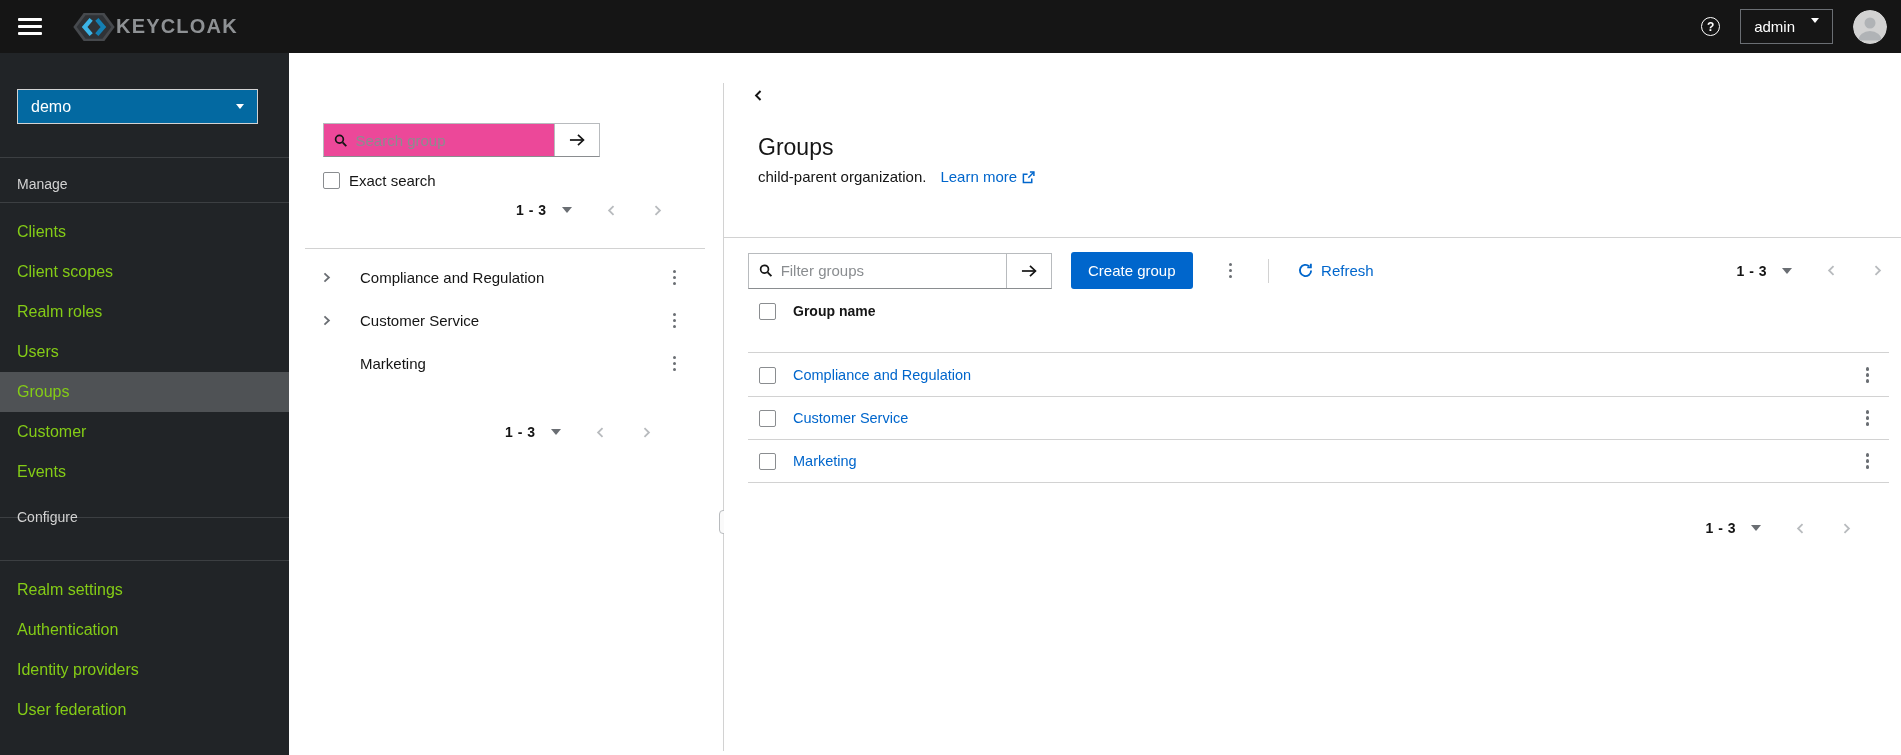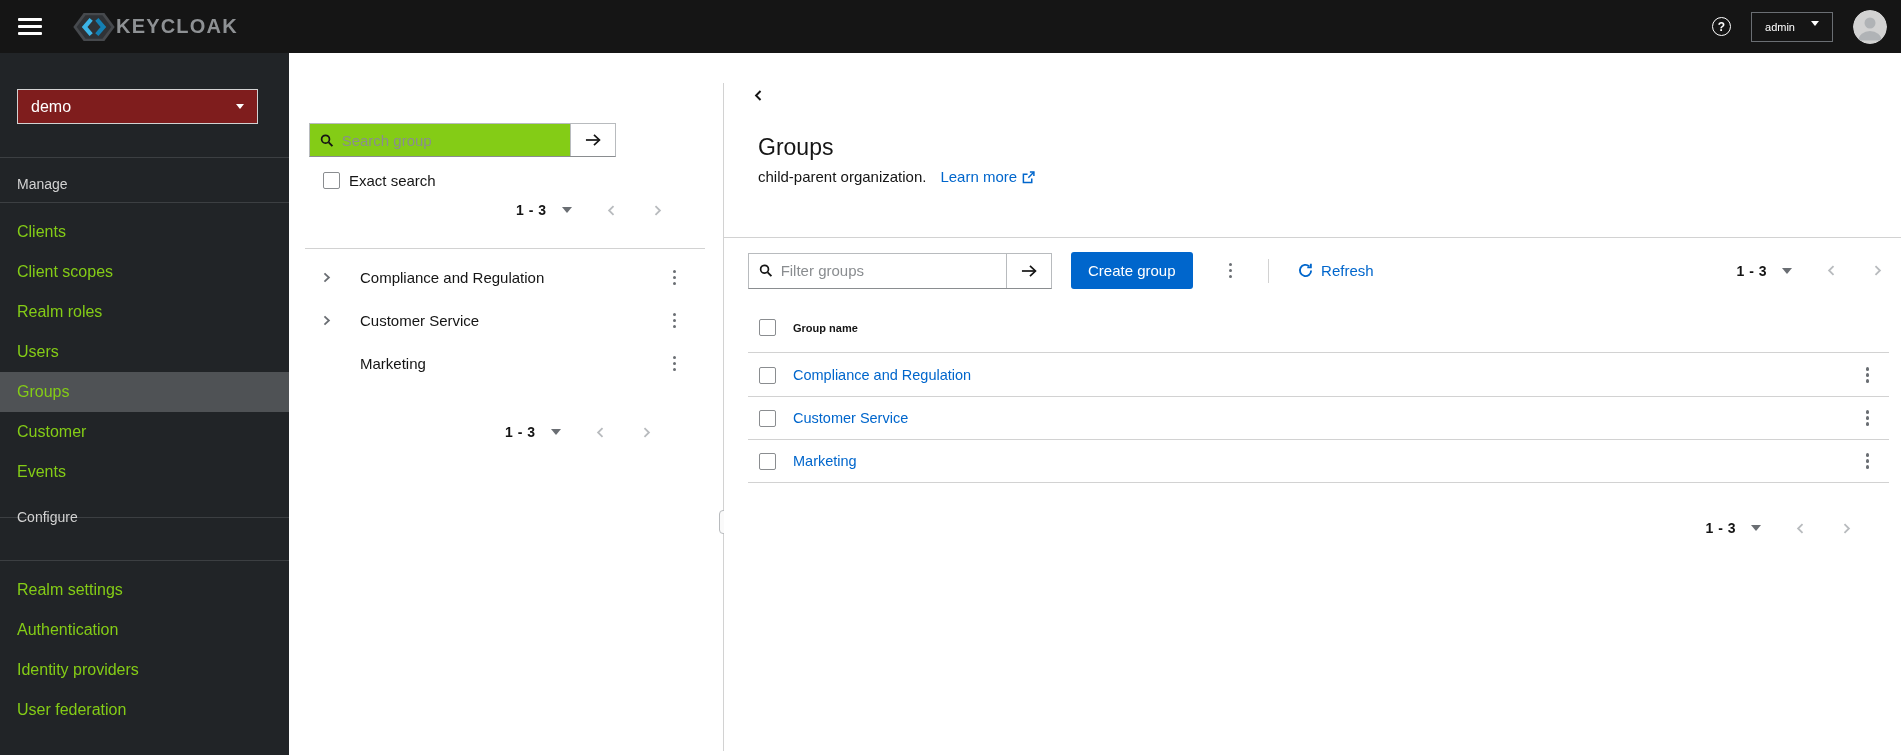--- a/index.html
+++ b/index.html
@@ -13,35 +13,35 @@
   button { font-family: inherit; background: none; border: 0; cursor: pointer; padding: 0; color: inherit; }
 
   
   .topbar { position: absolute; top: 0; left: 0; right: 0; height: 53px; background: #151515; display: flex; align-items: center; padding: 0 14px; }
   .hamburger { width: 24px; display: flex; flex-direction: column; gap: 4px; margin-left: 4px; }
   .hamburger i { height: 3px; background: #fff; border-radius: 1px; display: block; }
   .brand { display: flex; align-items: center; margin-left: 30px; }
   .brand-text { font-size: 20px; font-weight: bold; color: #8e9194; letter-spacing: 1.2px; }
   .topbar-right { margin-left: auto; display: flex; align-items: center; gap: 20px; }
   .help-icon { width: 19px; height: 19px; border: 1.5px solid #fff; border-radius: 50%; color: #fff; font-size: 12px; font-weight: bold; display: flex; align-items: center; justify-content: center; cursor: pointer; }
-  .user-menu { display: flex; align-items: flex-start; gap: 16px; border: 1px solid #6a6e73; padding: 8px 13px; color: #fff; font-size: 11px; cursor: pointer; }
+  .user-menu { display: flex; align-items: flex-start; gap: 16px; border: 1px solid #6a6e73; padding: 8px 13px; color: #fff; font-size: 15px; cursor: pointer; }
   .caret-down { width: 0; height: 0; border-left: 4.5px solid transparent; border-right: 4.5px solid transparent; border-top: 5.5px solid currentColor; display: inline-block; }
   .avatar { width: 34px; height: 34px; border-radius: 50%; cursor: pointer; }
 
   
   .sidebar { position: absolute; top: 53px; left: 0; width: 289px; bottom: 0; background: #212427; color: #fff; }
-  .realm-select { position: absolute; left: 17px; top: 36px; width: 241px; height: 35px; border: 1px solid #d2d2d2; display: flex; align-items: center; justify-content: space-between; padding: 0 13px; font-size: 16px; color: #fff; cursor: pointer; background: #7f1d1d; }
+  .realm-select { position: absolute; left: 17px; top: 36px; width: 241px; height: 35px; border: 1px solid #d2d2d2; display: flex; align-items: center; justify-content: space-between; padding: 0 13px; font-size: 16px; color: #fff; cursor: pointer; background: #0369a1; }
   .nav-hr { position: absolute; left: 0; right: 0; height: 1px; background: #3c3f42; }
   .nav-section-label { position: absolute; left: 17px; font-size: 14px; color: #d2d2d2; }
   .nav-item { position: absolute; left: 0; right: 0; height: 40px; line-height: 40px; padding-left: 17px; font-size: 16px; color: #84cc16; cursor: pointer; }
   .nav-item.active { background: #4f5255; }
 
   
   .drawer { position: absolute; top: 53px; left: 289px; width: 434px; bottom: 0; background: #fff; }
-  .search-group { position: absolute; left: 20px; top: 70px; width: 307px; height: 34px; display: flex; border: 1px solid #b8bbbe; border-bottom-color: #8a8d90; background: #84cc16; }
+  .search-group { position: absolute; left: 34px; top: 70px; width: 277px; height: 34px; display: flex; border: 1px solid #b8bbbe; border-bottom-color: #8a8d90; background: #ec4899; }
   .search-field { flex: 1; display: flex; align-items: center; gap: 8px; padding: 0 10px; }
   .search-field input { border: 0; outline: 0; font-size: 15px; color: #151515; width: 100%; background: transparent; }
   .search-field input::placeholder { color: #8a8d90; }
   .search-go { width: 45px; border-left: 1px solid #b8bbbe; display: flex; align-items: center; justify-content: center; background: #fff; }
   .exact-row { position: absolute; left: 34px; top: 119px; display: flex; align-items: center; gap: 9px; font-size: 15px; color: #151515; }
   .cb { width: 17px; height: 17px; border: 1.5px solid #8a8d90; border-radius: 2px; background: #fff; display: inline-block; cursor: pointer; flex: none; }
   .pagination { display: flex; align-items: center; }
   .pag-toggle { display: flex; align-items: center; gap: 15px; font-size: 14px; color: #151515; }
   .pag-range { font-weight: bold; letter-spacing: 0.5px; }
   .pag-caret { width: 0; height: 0; border-left: 5px solid transparent; border-right: 5px solid transparent; border-top: 6px solid #6a6e73; }
@@ -68,21 +68,21 @@
   .main-desc { position: absolute; left: 34px; top: 112px; font-size: 15px; line-height: 24px; color: #151515; }
   .learn-more { color: #0066cc; text-decoration: none; margin-left: 14px; display: inline-flex; align-items: center; gap: 5px; cursor: pointer; }
   .main-hr { position: absolute; left: 0; right: 0; top: 184px; height: 1px; background: #d2d2d2; }
   .toolbar { position: absolute; left: 24px; right: 12px; top: 199px; height: 37px; display: flex; align-items: center; }
   .filter-group { width: 304px; height: 36px; display: flex; border: 1px solid #b8bbbe; border-bottom-color: #8a8d90; background: #fff; }
   .btn-primary { margin-left: 19px; height: 37px; padding: 0 17px; background: #0066cc; color: #fff; border-radius: 3px; font-size: 15px; }
   .toolbar-kebab { margin-left: 30px; }
   .toolbar-sep { margin-left: 30px; width: 1px; height: 24px; background: #d2d2d2; }
   .refresh { margin-left: 29px; display: flex; align-items: center; gap: 8px; color: #0066cc; font-size: 15px; }
   .toolbar .pagination { margin-left: auto; margin-right: 5px; }
-  .table-header { position: absolute; left: 24px; right: 12px; top: 250px; height: 50px; display: flex; align-items: center; border-bottom: 1px solid #d2d2d2; font-size: 11px; }
+  .table-header { position: absolute; left: 24px; right: 12px; top: 250px; height: 50px; display: flex; align-items: flex-start; border-bottom: 1px solid #d2d2d2; font-size: 14px; }
   .table-header .cb { margin-left: 11px; }
   .th-label { font-weight: bold; margin-left: 17px; color: #151515; }
   .table-row { position: absolute; left: 24px; right: 12px; height: 43px; display: flex; align-items: center; border-bottom: 1px solid #d2d2d2; }
   .table-row .cb { margin-left: 11px; }
   .row-link { margin-left: 17px; font-size: 14.5px; color: #0066cc; text-decoration: none; cursor: pointer; }
   .row-kebab { margin-left: auto; margin-right: 14px; }
   .main-pag-bottom { position: absolute; top: 467px; right: 48px; }
 
   .icon-svg { display: block; }
 </style>

